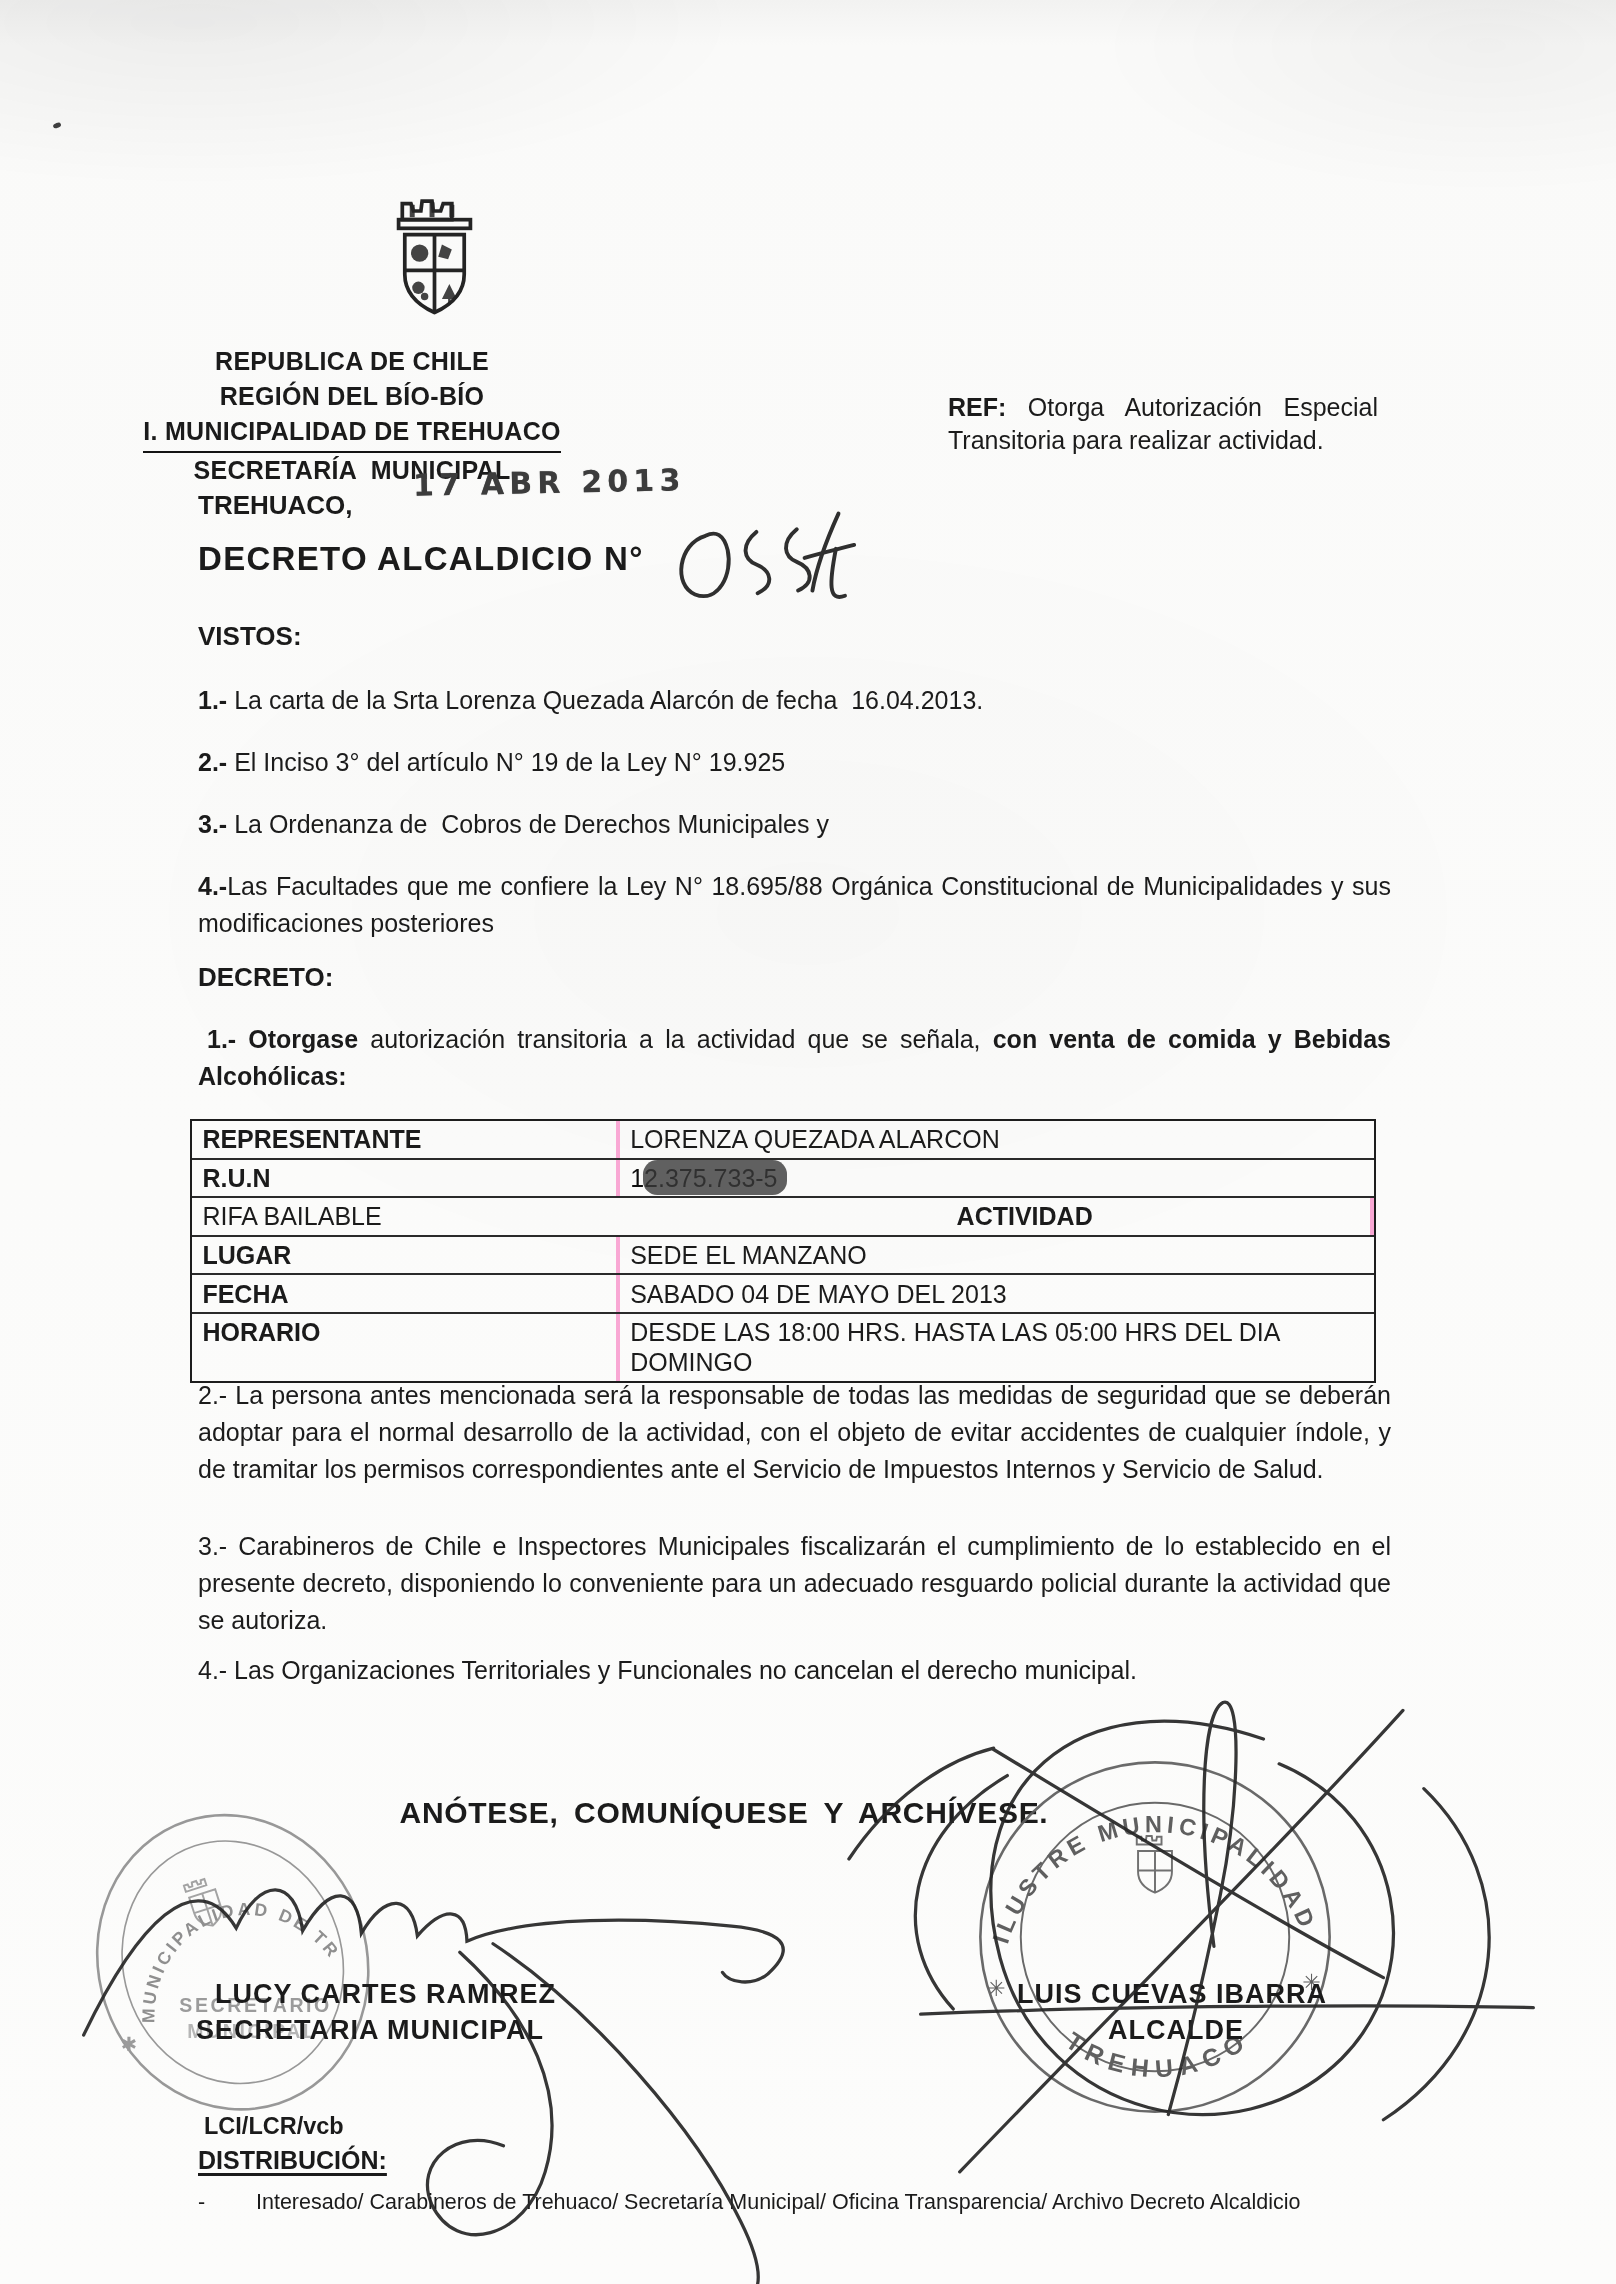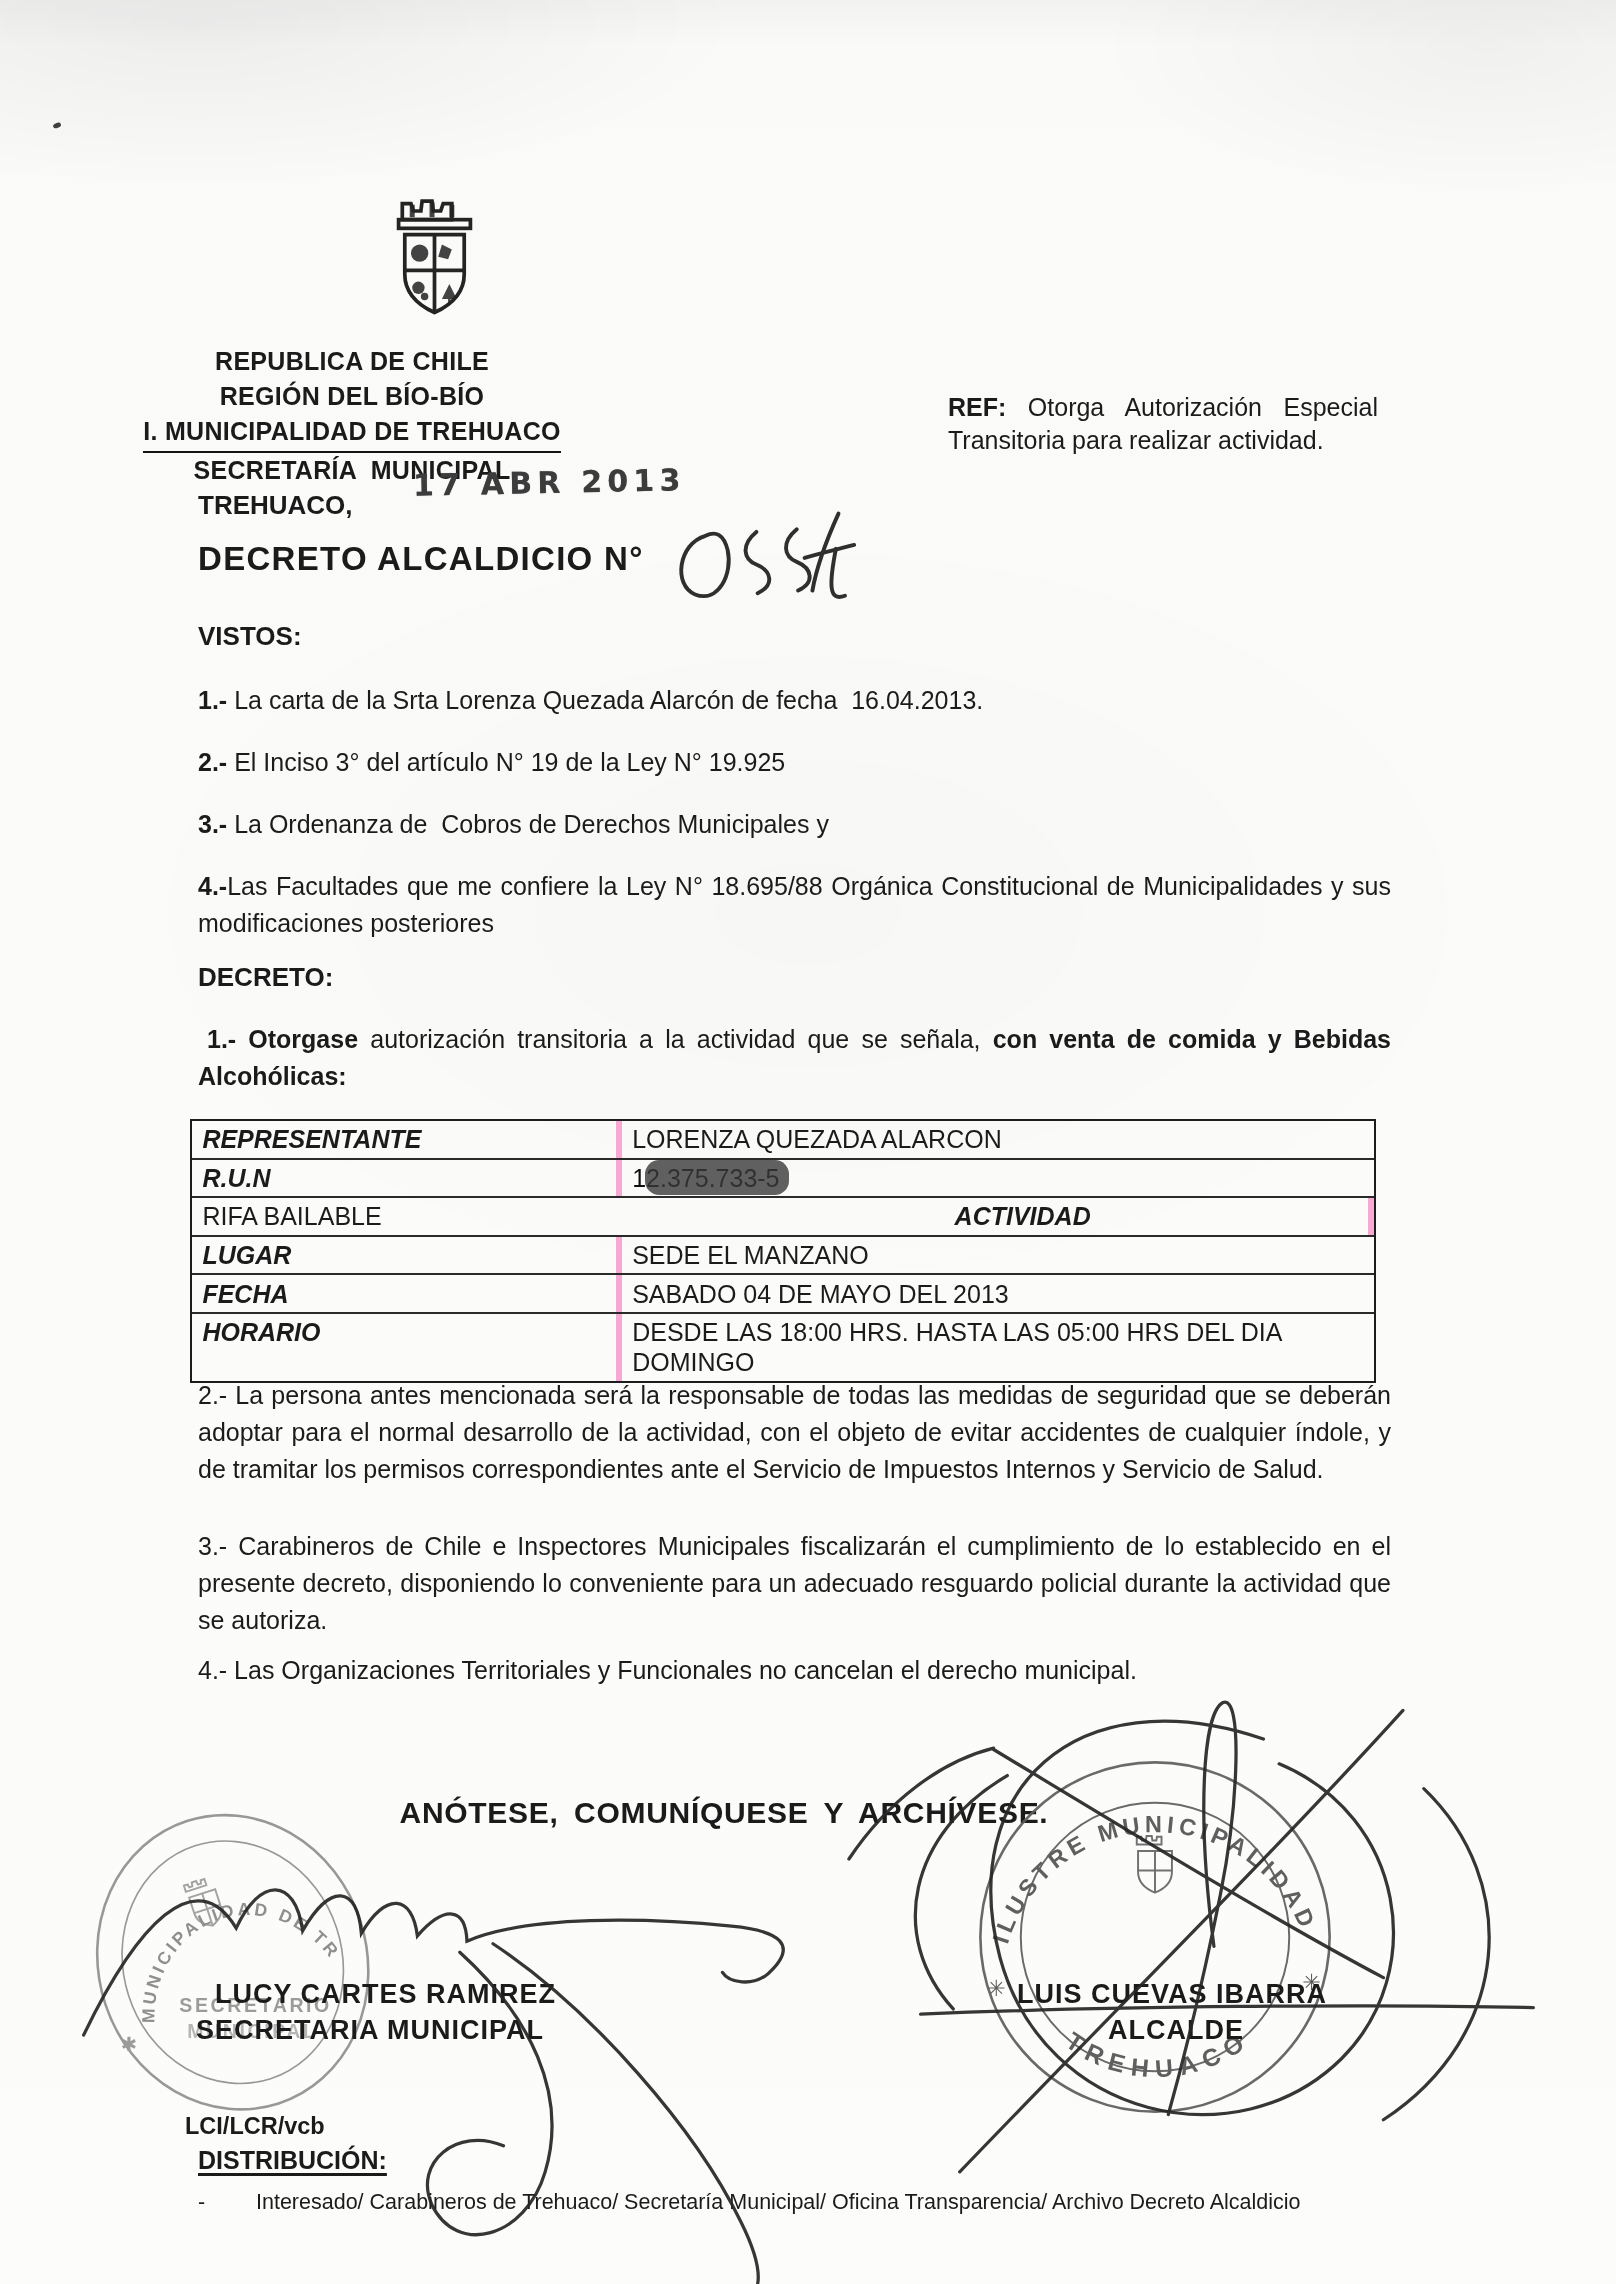--- a/index.html
+++ b/index.html
@@ -24,21 +24,21 @@
   .title{font-size:33px;font-weight:700;letter-spacing:1.3px;}
   .stamp-date{font-family:"DejaVu Sans", sans-serif;font-size:30px;font-weight:600;color:#3c3c3c;
     letter-spacing:5.2px;transform:rotate(-1.2deg);text-shadow:0 0 0.7px rgba(60,60,60,.7);}
   .lbl{font-size:26px;font-weight:700;}
   .closing{font-size:30px;font-weight:700;letter-spacing:0.7px;word-spacing:6.5px;text-align:center;}
   .name{font-size:27px;font-weight:700;letter-spacing:1px;}
   .doc-table{left:190px;top:1119px;width:1182px;border:2.6px solid #1d1d1d;background:transparent;}
   .trow{display:flex;border-top:2px solid #2a2a2a;}
   .trow:first-child{border-top:none;}
   .tcell{padding:3.3px 10.4px;font-size:25px;line-height:30px;}
-  .tlabel{width:403px;flex:0 0 auto;border-right:6px solid #f9a8d4;font-weight:700;font-style:italic;}
+  .tlabel{width:403px;flex:0 0 auto;border-right:4px solid #f9a8d4;font-weight:700;}
   .tvalue{flex:1 1 auto;}
   .redact{position:relative;display:inline-block;color:#0e0e0e;}
   .redact .mark{position:absolute;left:13px;right:-9px;top:-3.3px;bottom:-2px;
     background:#3a3a3a;opacity:.8;border-radius:14.3px;}
   .speck{background:#3f3f3f;border-radius:50%;}
   .footer-init{font-size:23.5px;font-weight:700;}
   .dist-lbl{font-size:25px;font-weight:700;text-decoration:underline;text-decoration-thickness:2.6px;text-underline-offset:3.9px;}
   .dist-line{font-size:21.5px;}
   .hidden-data{opacity:0;}
   svg text{font-family:"Liberation Sans", sans-serif;}
@@ -163,21 +163,21 @@
   <text font-size="38" fill="#5f5f5f" letter-spacing="12" font-weight="700"><textPath href="#rsBot" startOffset="22%">TREHUACO</textPath></text>
   <text x="52" y="400" font-size="34" fill="#5f5f5f">✳</text>
   <text x="536" y="392" font-size="34" fill="#5f5f5f">✳</text>
 </svg>
 
 <div class="abs name" style="left:215px;top:1979px;">LUCY CARTES RAMIREZ</div>
 <div class="abs name" style="left:196px;top:2015px;text-align:right;">SECRETARIA MUNICIPAL</div>
 <div class="abs name" style="left:1017px;top:1979px;">LUIS CUEVAS IBARRA</div>
 <div class="abs name" style="left:1108px;top:2015px;">ALCALDE</div>
 
-<div class="abs footer-init" style="left:185px;top:2113px;text-align:center;">LCI/LCR/vcb</div>
+<div class="abs footer-init" style="left:204px;top:2113px;text-align:center;">LCI/LCR/vcb</div>
 <div class="abs dist-lbl" style="left:198px;top:2146px;">DISTRIBUCIÓN:</div>
 <div class="abs dist-line" style="left:198px;top:2190px;">-</div>
 <div class="abs dist-line" style="left:256px;top:2190px;width:1121px;">Interesado/ Carabineros de Trehuaco/ Secretaría Municipal/ Oficina Transparencia/ Archivo Decreto Alcaldicio</div>
 
 <svg class="abs" style="left:0;top:0;pointer-events:none;" width="1617" height="2284" viewBox="0 0 2480 3504">
   <g fill="none" stroke="#262626" stroke-width="5" stroke-linecap="round" opacity="0.92">
 
     <path d="M128,3122 C210,2952 300,2856 362,2958 C398,2880 452,2878 464,2962 C506,2888 548,2892 554,2966 C592,2902 632,2906 640,2970 C682,2922 714,2926 716,2978 C810,2938 990,2942 1122,2955 C1196,2962 1226,2984 1178,3028 C1154,3048 1118,3042 1108,3026"></path>
     <path d="M705,2995 C812,3092 872,3212 836,3332 C806,3434 700,3462 662,3382 C634,3318 700,3262 772,3292"></path>
     <path d="M756,2982 C910,3084 1068,3268 1136,3408 C1158,3452 1166,3482 1162,3504"></path>

